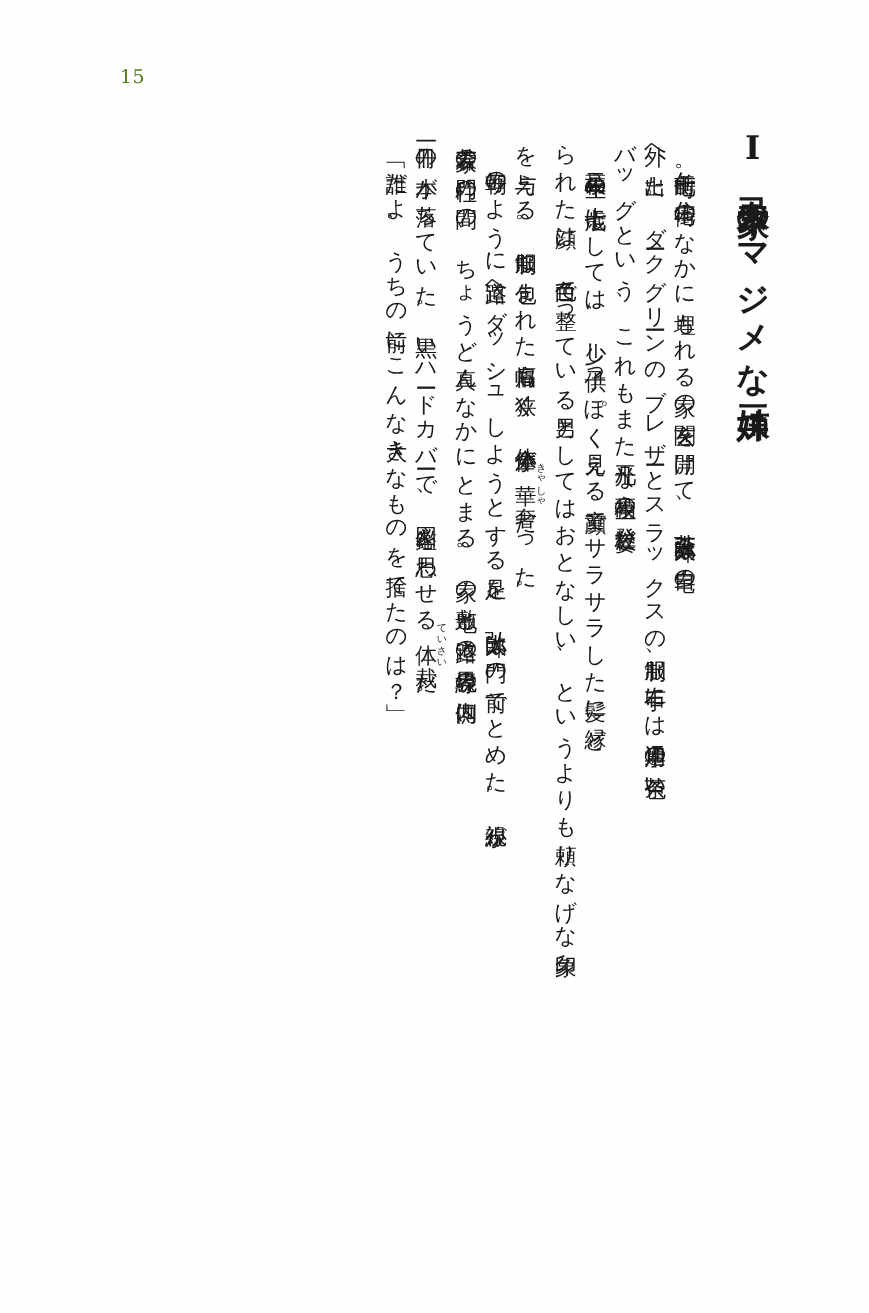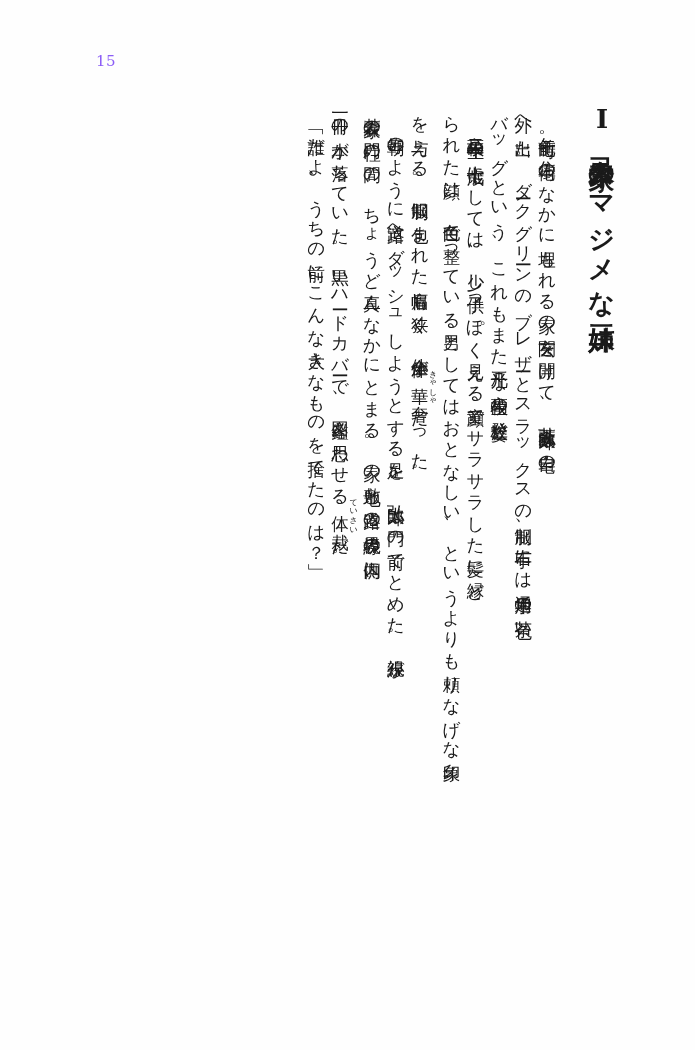--- a/index.html
+++ b/index.html
@@ -22,21 +22,21 @@
     background: #fefefe;
   }
 
   
   .page-number {
     position: absolute;
     top: 52px;
     left: 96px;
     font-size: 15px;
     font-family: "DejaVu Serif", "Liberation Serif", serif;
-    color: #8b5cf6;
+    color: #4d7c0f;
     letter-spacing: 0.5px;
   }
 
   
   .text-block {
     position: absolute;
     top: 104px;
     right: 70px;
     left: 58px;
     bottom: 46px;

